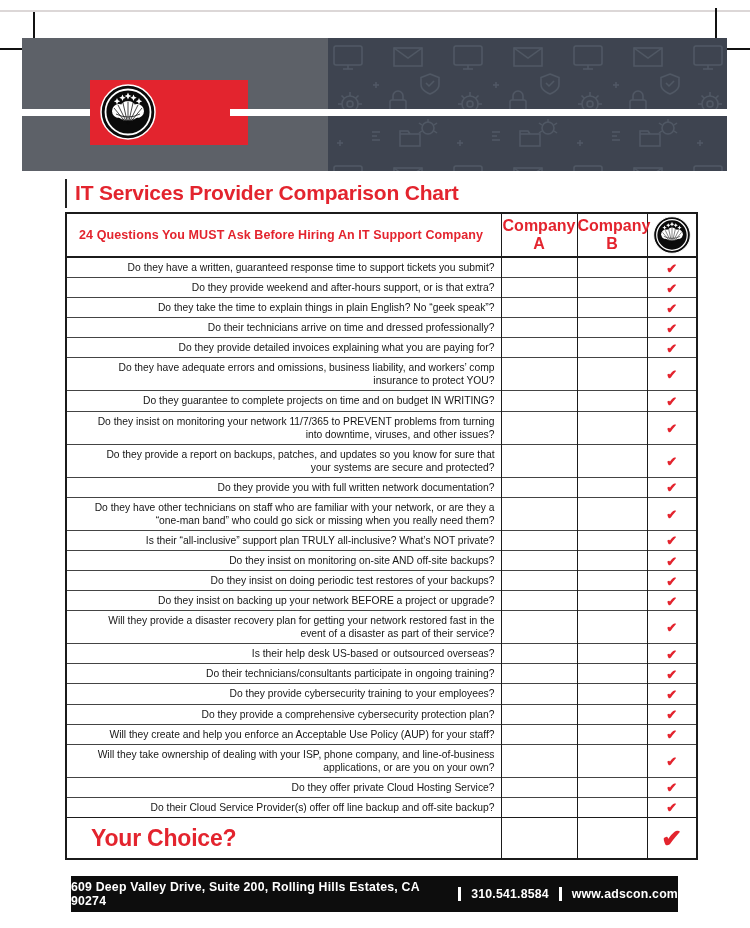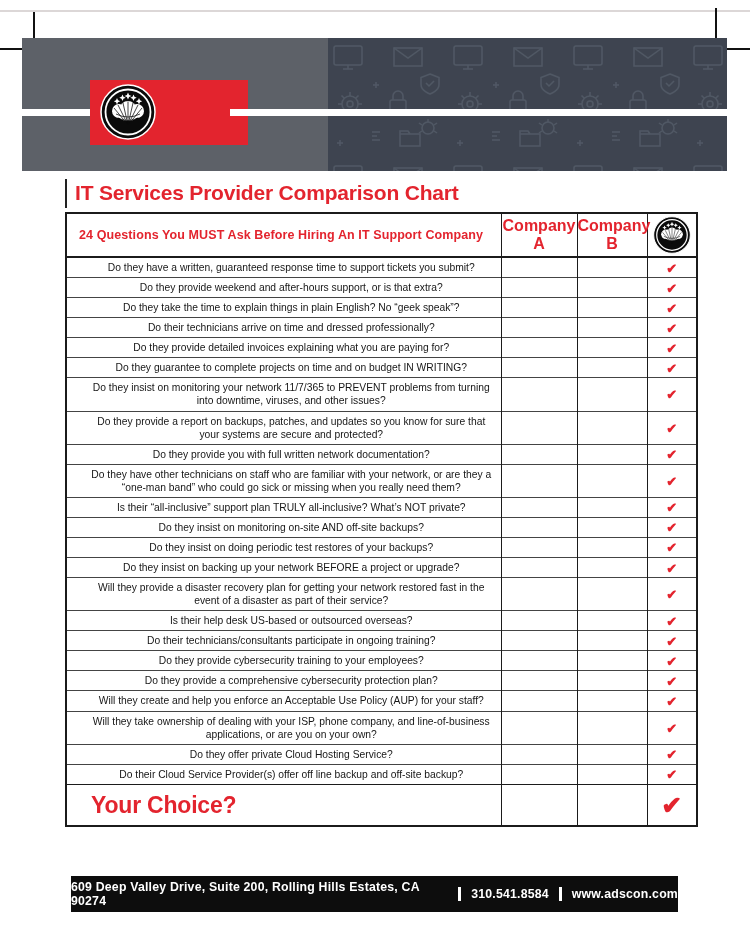--- a/index.html
+++ b/index.html
@@ -39,21 +39,21 @@
             border:2px solid var(--border-dark);}
   table.cmp col.c-q{width:435px;} table.cmp col.c-a{width:76px;}
   table.cmp col.c-b{width:70px;}  table.cmp col.c-l{width:50px;}
   table.cmp th,table.cmp td{border-left:1px solid var(--border-dark);vertical-align:middle;}
   table.cmp th{border-bottom:2px solid var(--border-dark);height:40px;}
   th.h-q{font-size:12.5px;font-weight:bold;color:var(--red);text-align:left;padding-left:12px;letter-spacing:.1px;}
   th.h-co{font-size:16px;font-weight:bold;color:var(--red);text-align:center;line-height:1.15;white-space:pre-line;}
   th.h-logo{text-align:center;}
   th.h-logo svg{display:block;margin:2px auto;width:38px;height:38px;}
   td{border-top:1px solid var(--row-line);}
-  td.q{font-size:10.3px;line-height:1.27;color:#161616;padding:3px 6px 3px 21px;text-align:center;}
+  td.q{font-size:10.3px;line-height:1.27;color:#161616;padding:3px 6px 3px 21px;text-align:right;}
   td.chk{text-align:center;}
   .check{color:var(--red);font-size:13px;font-weight:bold;line-height:1;}
   tr.choice td{border-top:1px solid var(--border-dark);height:42px;}
   td.choice-label{font-size:23px;font-weight:bold;color:var(--red);padding-left:24px;letter-spacing:-.2px;}
   tr.choice .check{font-size:25px;}
 
   
   .footer-bar{position:absolute;left:71px;top:868px;width:607px;height:36px;background:var(--bar-black);
               color:#fff;display:flex;align-items:center;justify-content:center;z-index:2;
               font-size:12.3px;font-weight:bold;letter-spacing:.2px;}
@@ -192,20 +192,28 @@
     </tr>
         <tr>
       <td class="q">Do they provide detailed invoices explaining what you are paying for?</td>
       <td></td>
       <td></td>
       <td class="chk">
         <span class="check">✔</span>
       </td>
     </tr>
         <tr>
+      <td class="q">Do they have adequate errors and omissions, business liability, and workers’ comp insurance to protect YOU?</td>
+      <td></td>
+      <td></td>
+      <td class="chk">
+        <span class="check">✔</span>
+      </td>
+    </tr>
+        <tr>
       <td class="q">Do they guarantee to complete projects on time and on budget IN WRITING?</td>
       <td></td>
       <td></td>
       <td class="chk">
         <span class="check">✔</span>
       </td>
     </tr>
         <tr>
       <td class="q">Do they insist on monitoring your network 11/7/365 to PREVENT problems from turning into downtime, viruses, and other issues?</td>
       <td></td>

